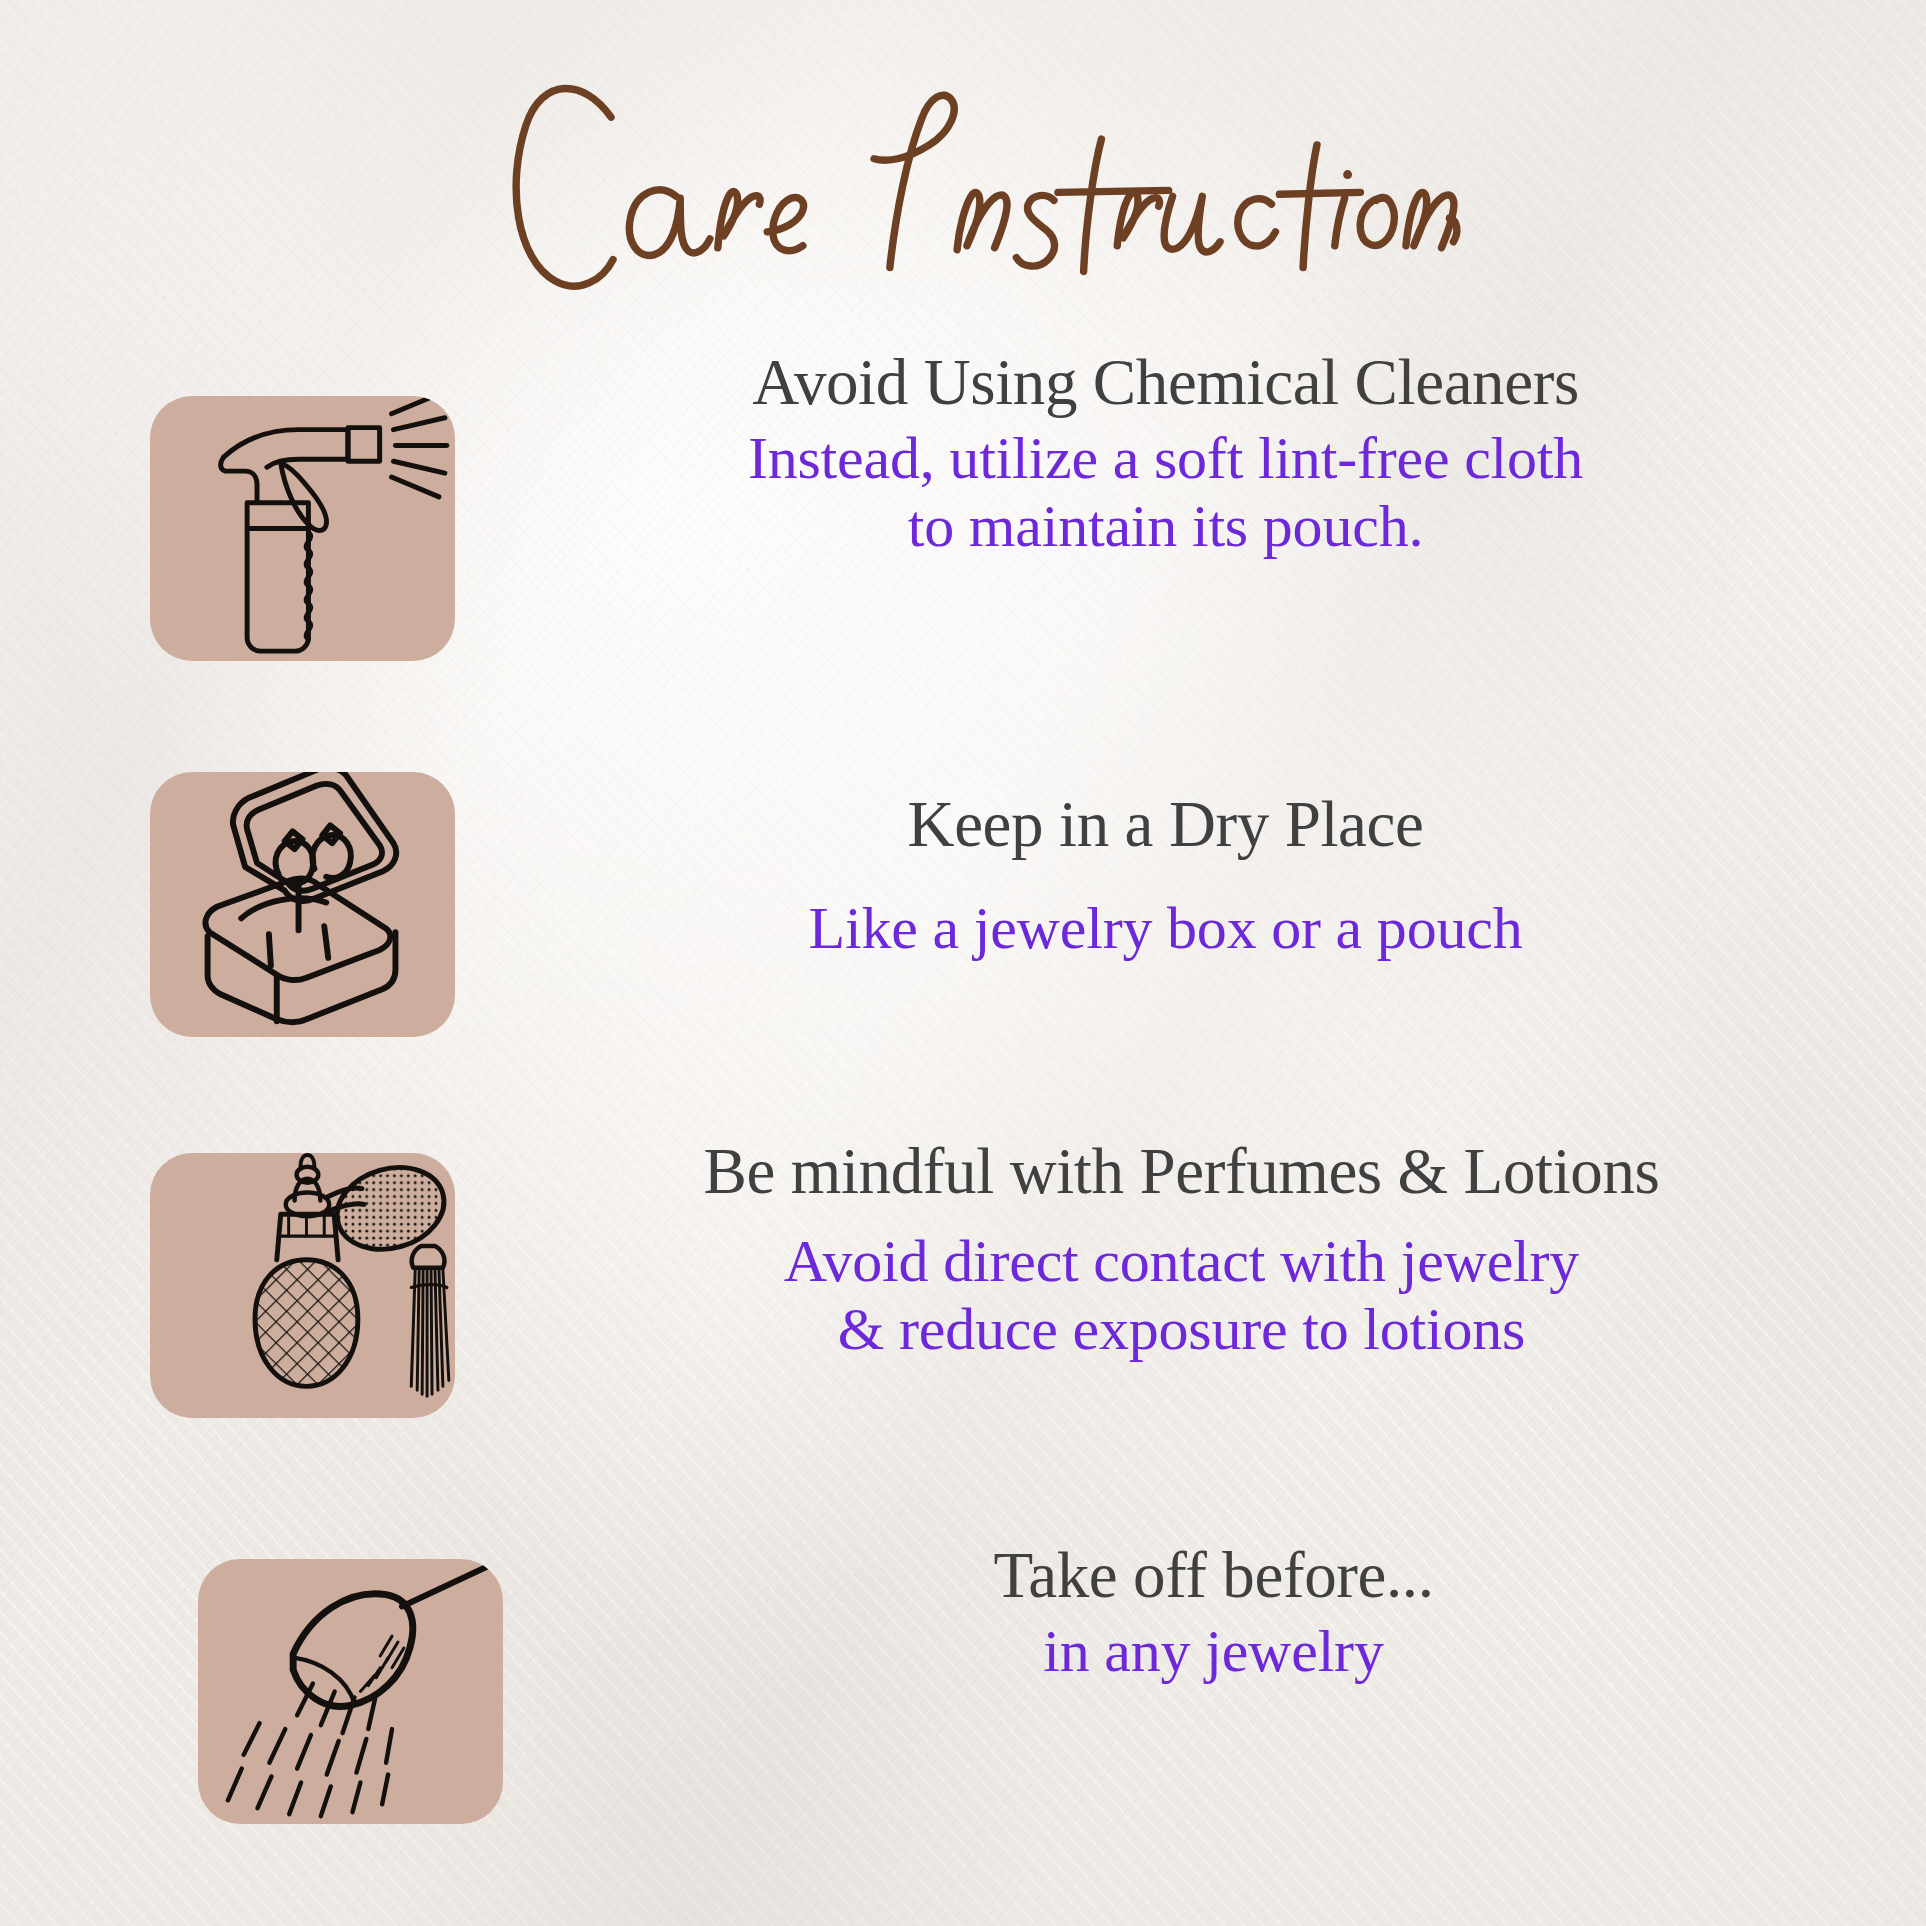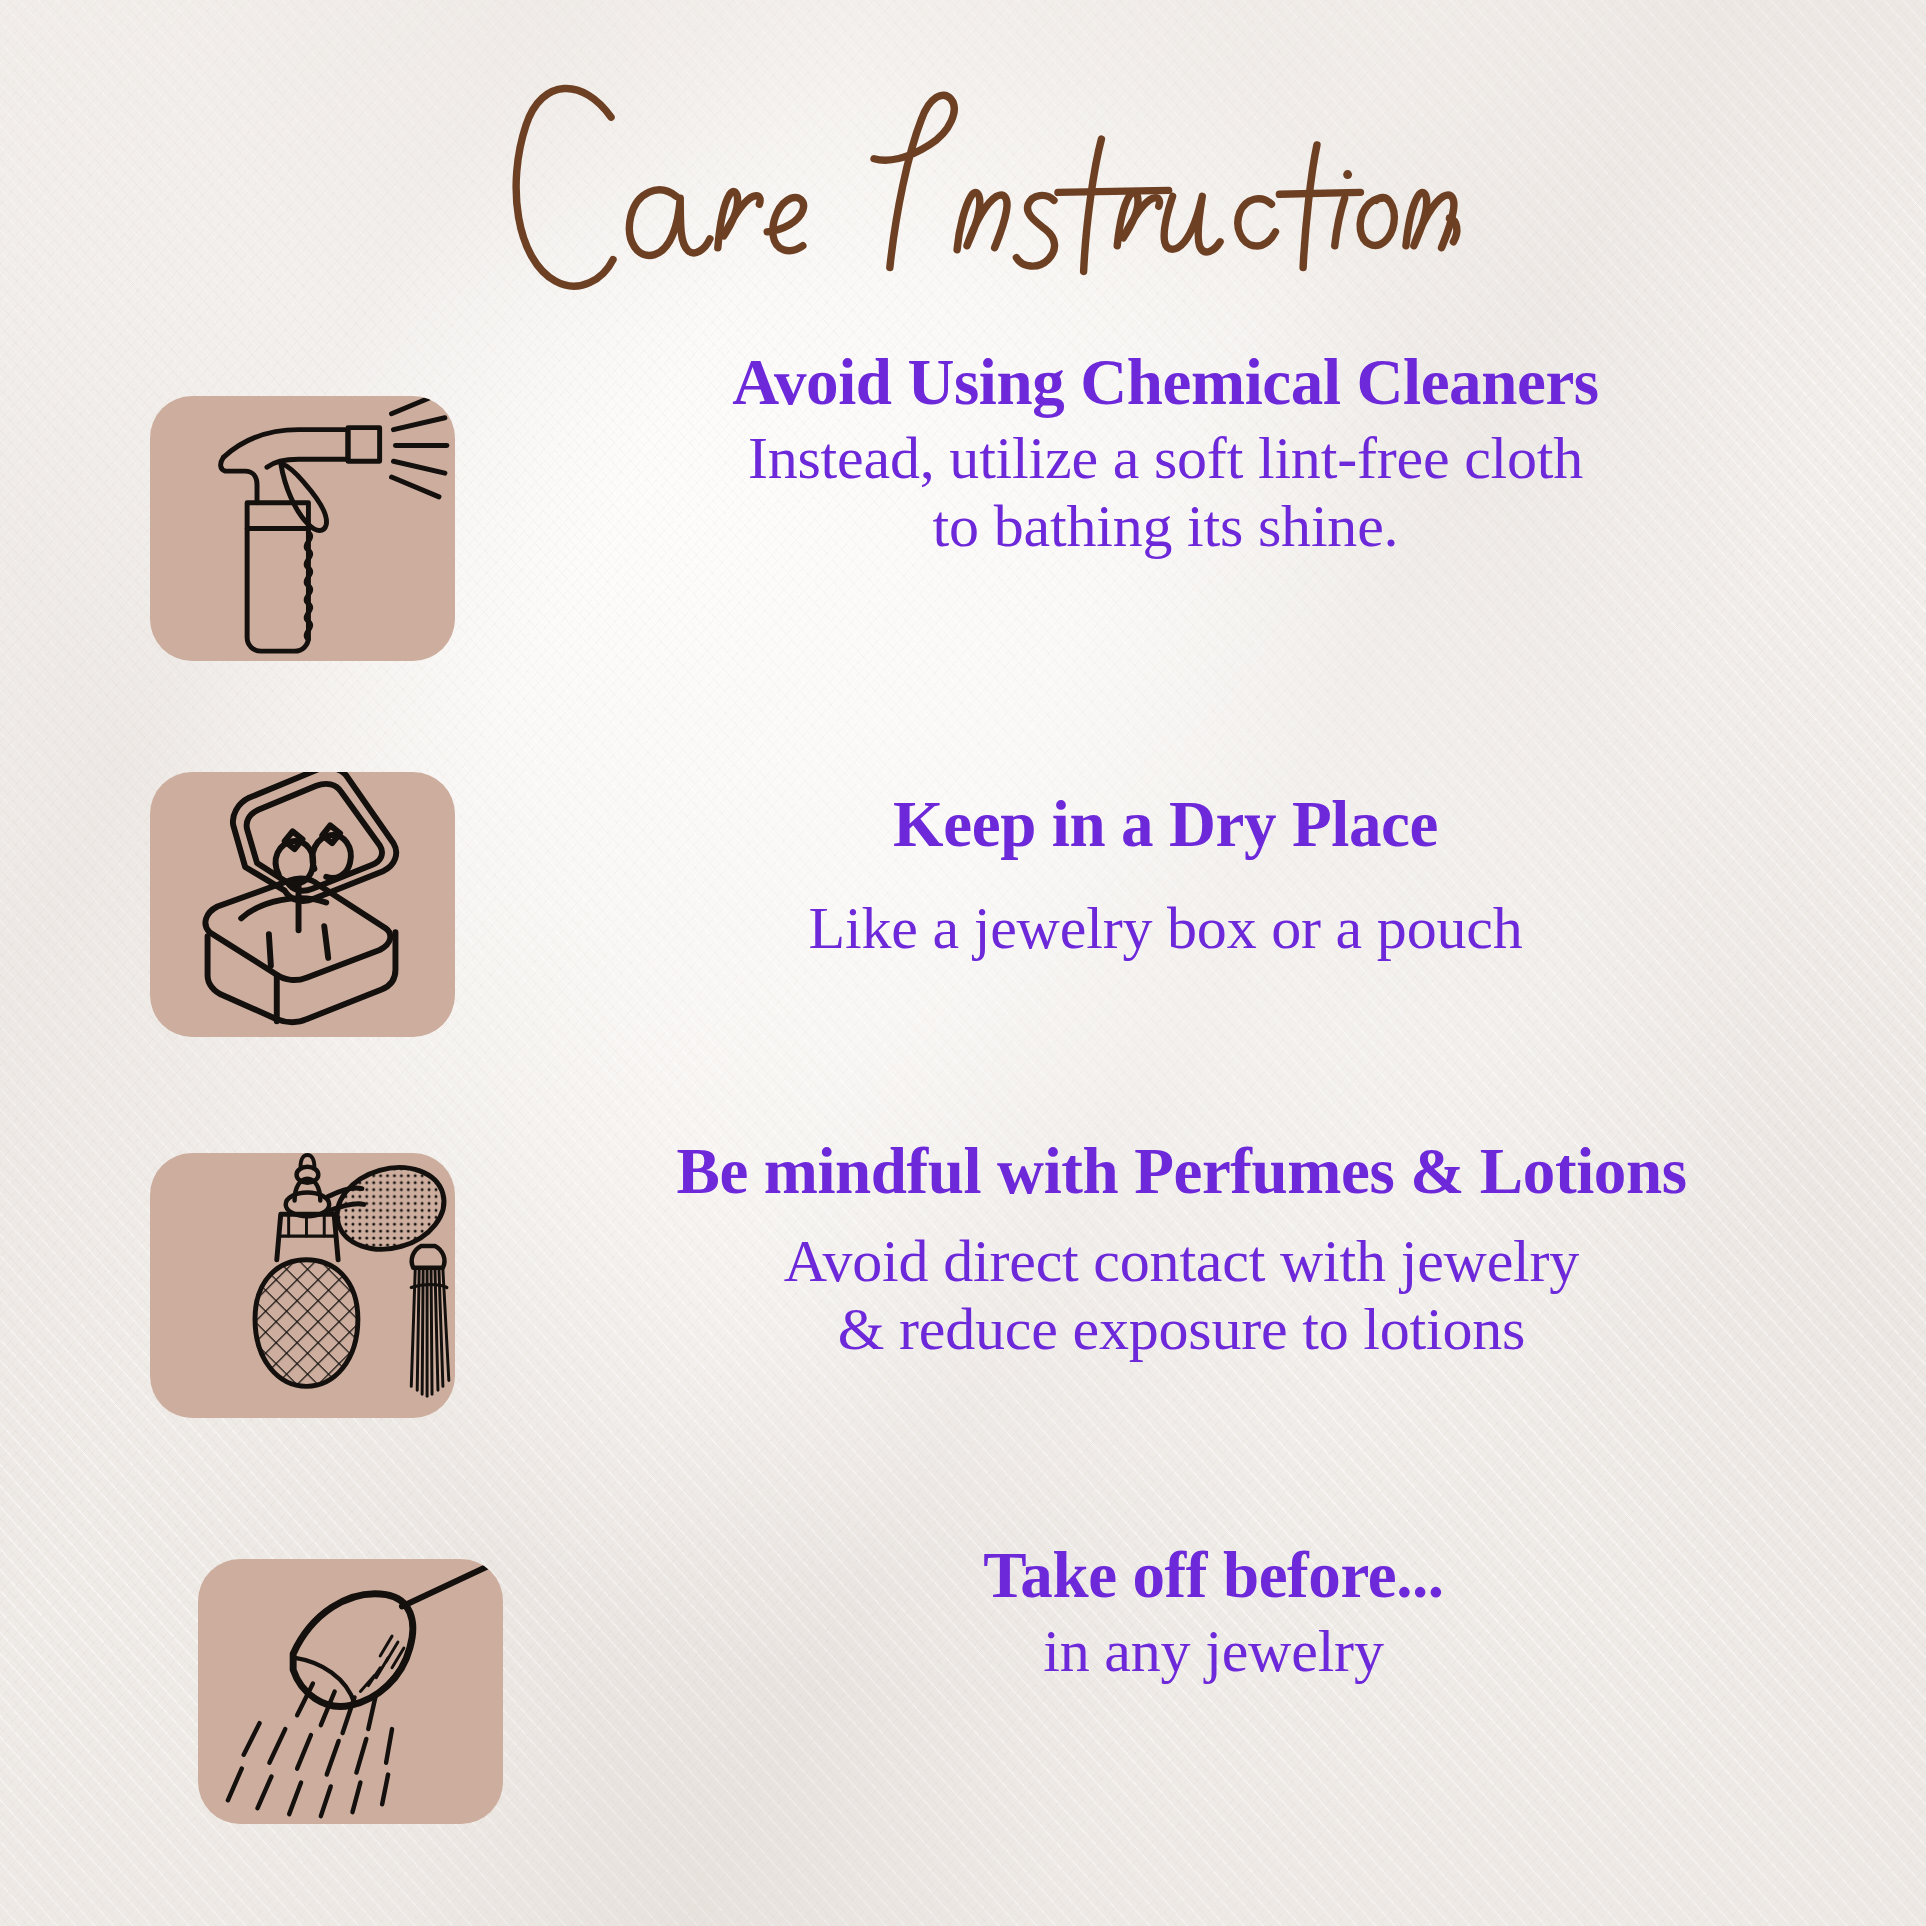--- a/index.html
+++ b/index.html
@@ -87,22 +87,22 @@
   }
   .tile svg { position: absolute; inset: 0; width: 100%; height: 100%; }
 
   .text-col {
     flex: 1 1 auto;
     padding-left: 18px;
     padding-right: 69px;
     text-align: center;
   }
   .item-heading {
-    color: #6d28d9;
-    font-weight: bold;
+    color: #404040;
+    font-weight: normal;
     font-size: 65px;
     line-height: 1.07;
     letter-spacing: -0.4px;
     margin: 0 0 6px 0;
     white-space: nowrap;
   }
   .item-body {
     color: #6d28d9;
     font-size: 60px;
     line-height: 1.14;
@@ -193,21 +193,21 @@
           <path d="M248 50 L300 50"></path>
           <path d="M246 66 L298 78"></path>
           <path d="M244 82 L292 102"></path>
         </g>
       </svg>
     </div>
     <div class="text-col">
       <h2 class="item-heading">Avoid Using Chemical Cleaners</h2>
       <p class="item-body">
         <span class="ln">Instead, utilize a soft lint-free cloth</span>
-        <span class="ln">to bathing its shine.</span>
+        <span class="ln">to maintain its pouch.</span>
       </p>
     </div>
   </div>
 
   <div class="row" id="row-1">
     <div class="tile">
       <svg viewBox="0 0 308 268">
         <g fill="none" stroke="#14100e" stroke-width="6" stroke-linecap="round" stroke-linejoin="round">
 
           <path d="M96 96 L84 54 C82 44 88 32 100 26 L168 -2 C180 -7 194 -4 200 6 L246 72 C252 82 248 94 236 100 L166 128 C154 133 142 130 136 120 Z"></path>

